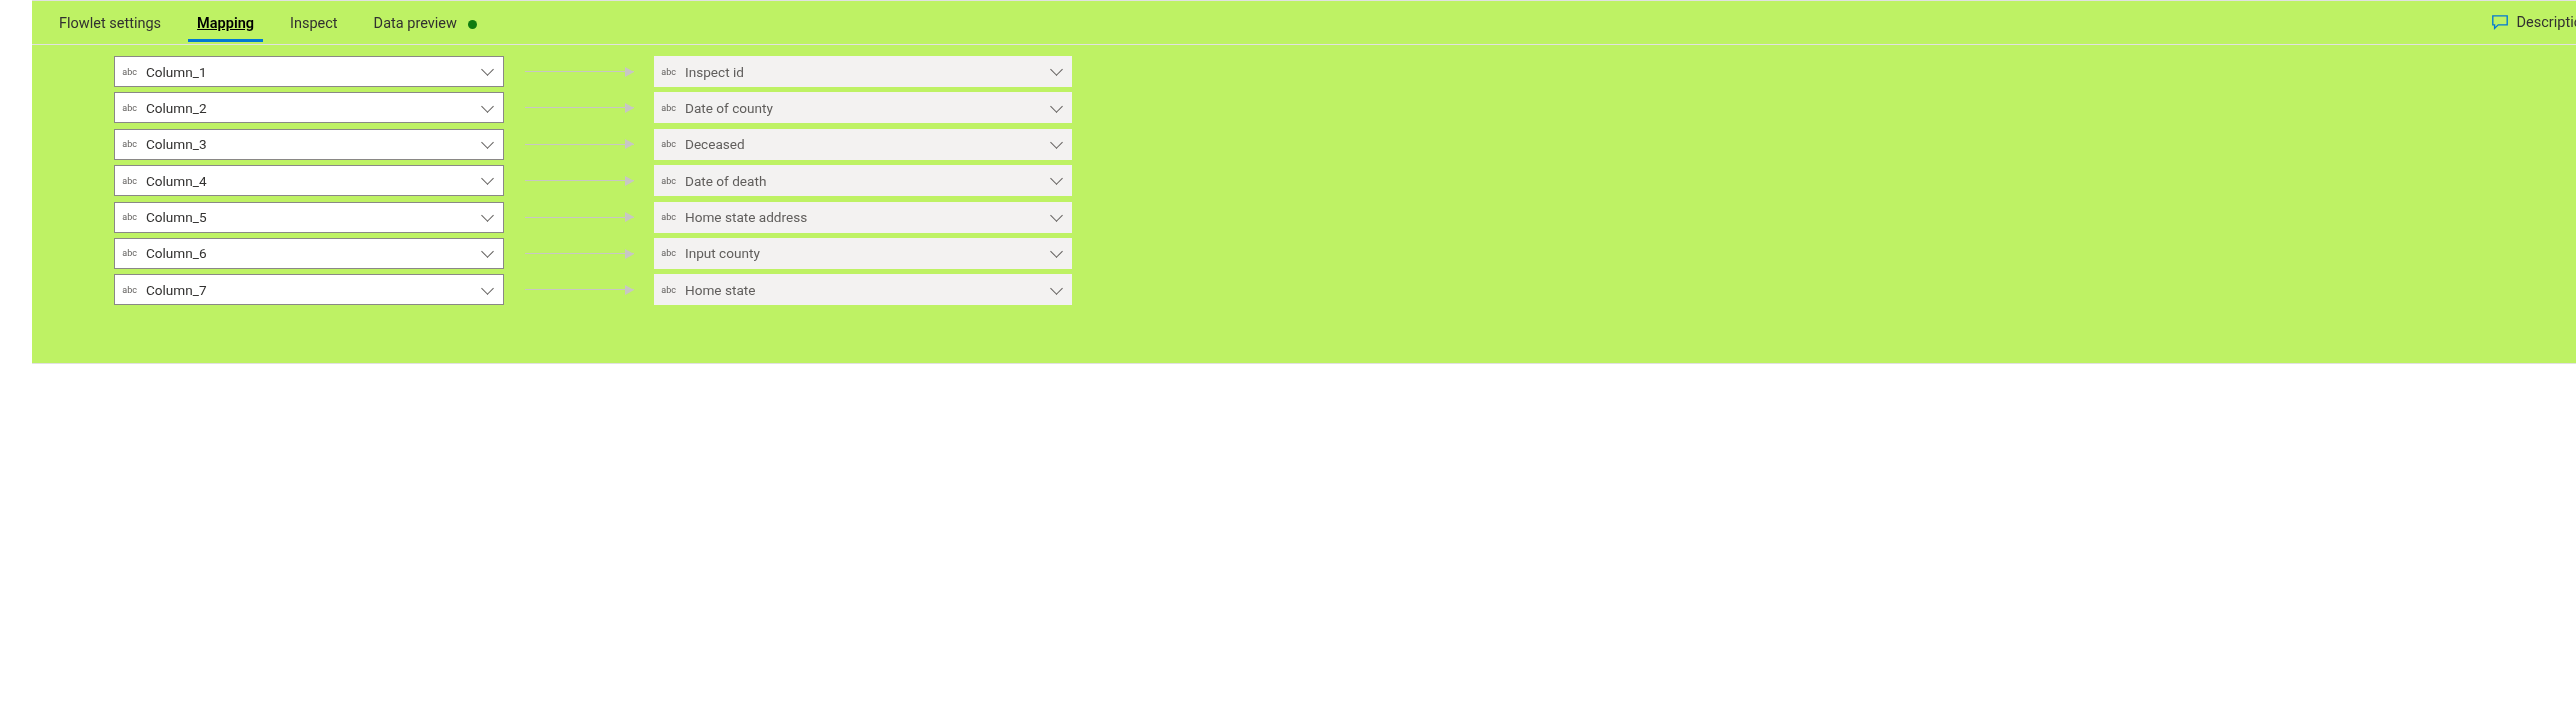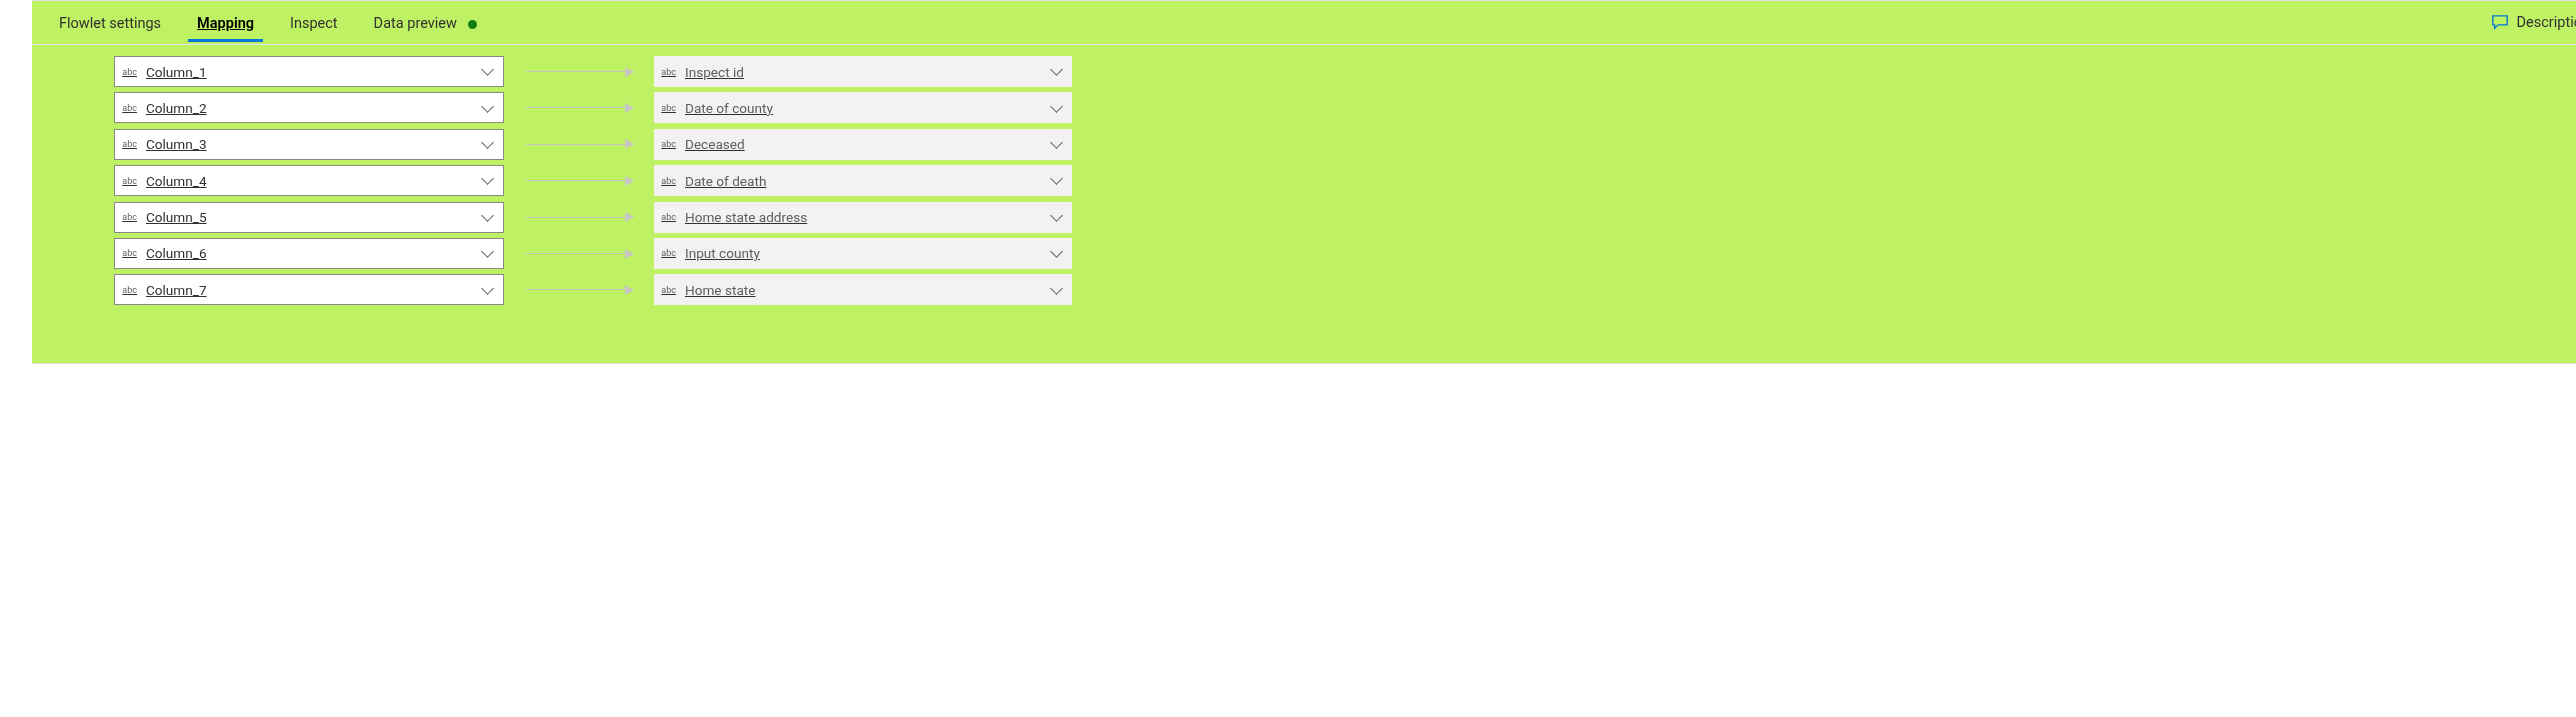--- a/index.html
+++ b/index.html
@@ -159,21 +159,20 @@
   }
   .tgt-drop {
     width: 418px;
     background:#f3f2f1;
     cursor:pointer;
   }
   .tgt-drop .val { color:#605e5c; }
   .rows-wrap {
     max-height: 272px;
     overflow:hidden;
-    text-decoration:underline;
   }
 </style>
 </head>
 <body>
 
 <div class="panel">
 
   <div class="tabs-row">
     <div class="tab">Flowlet settings</div>
     <div class="tab active">Mapping</div>

